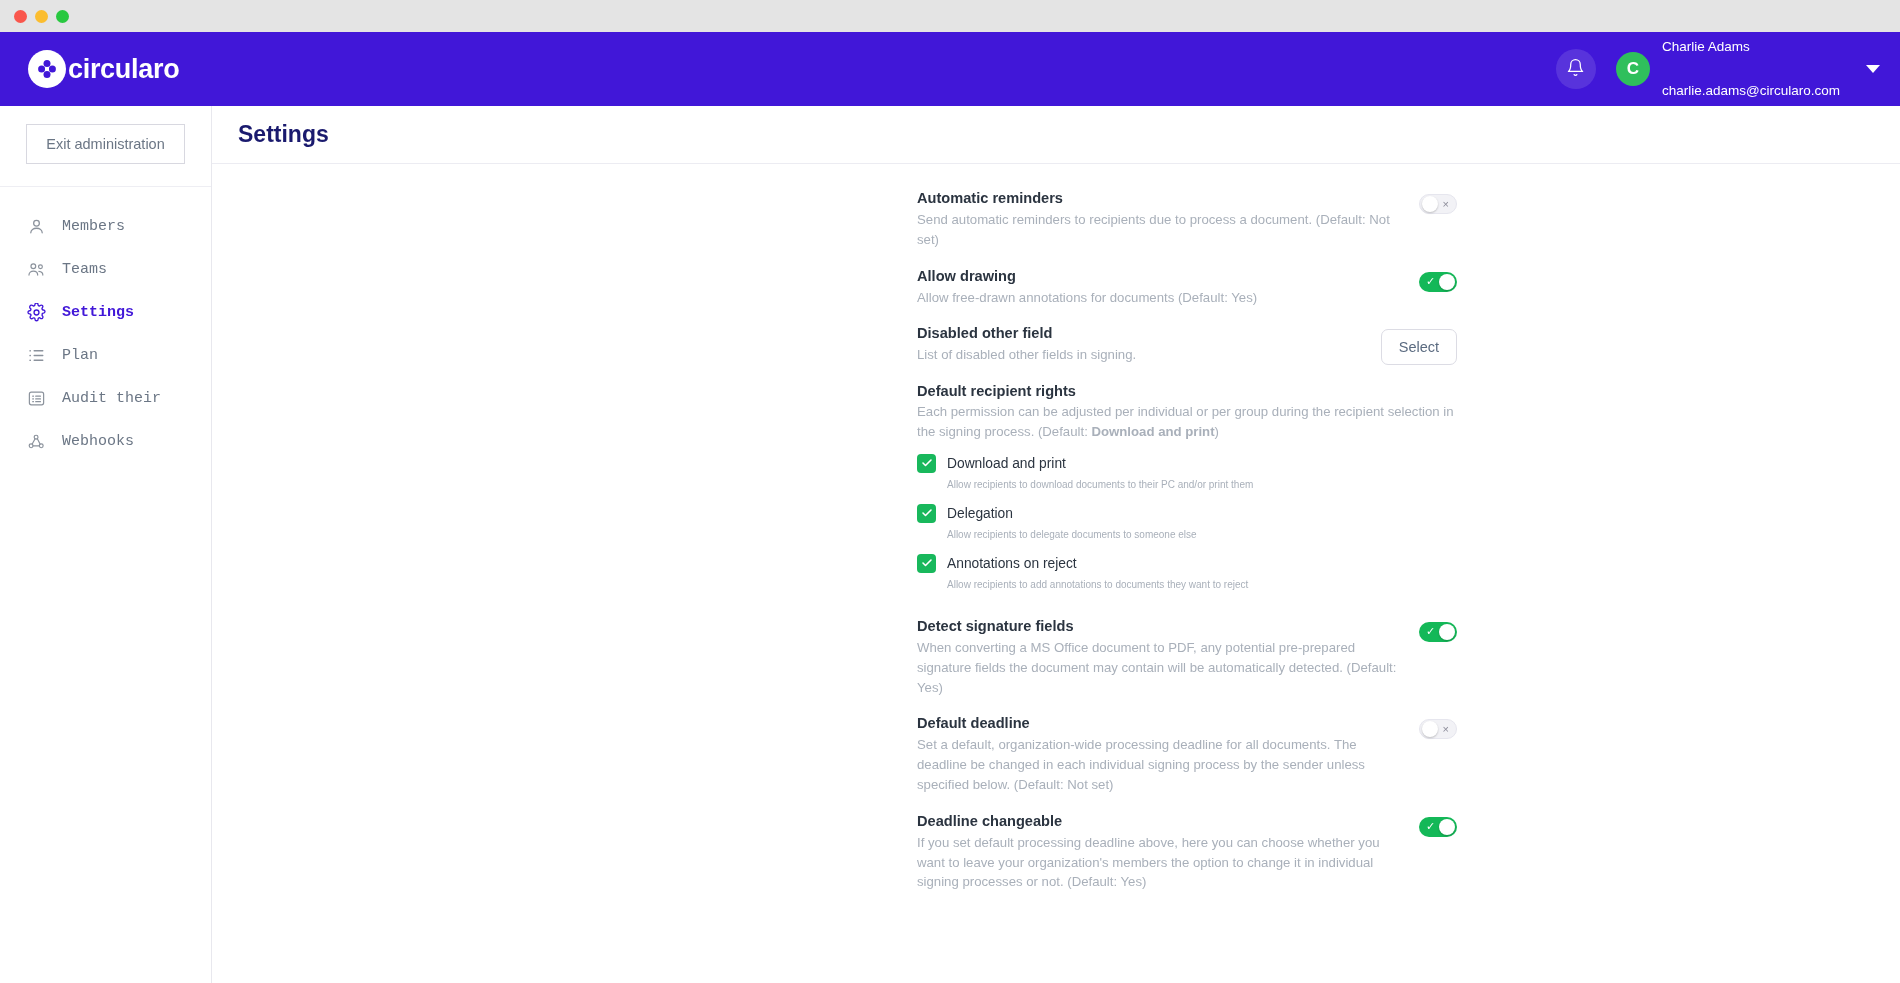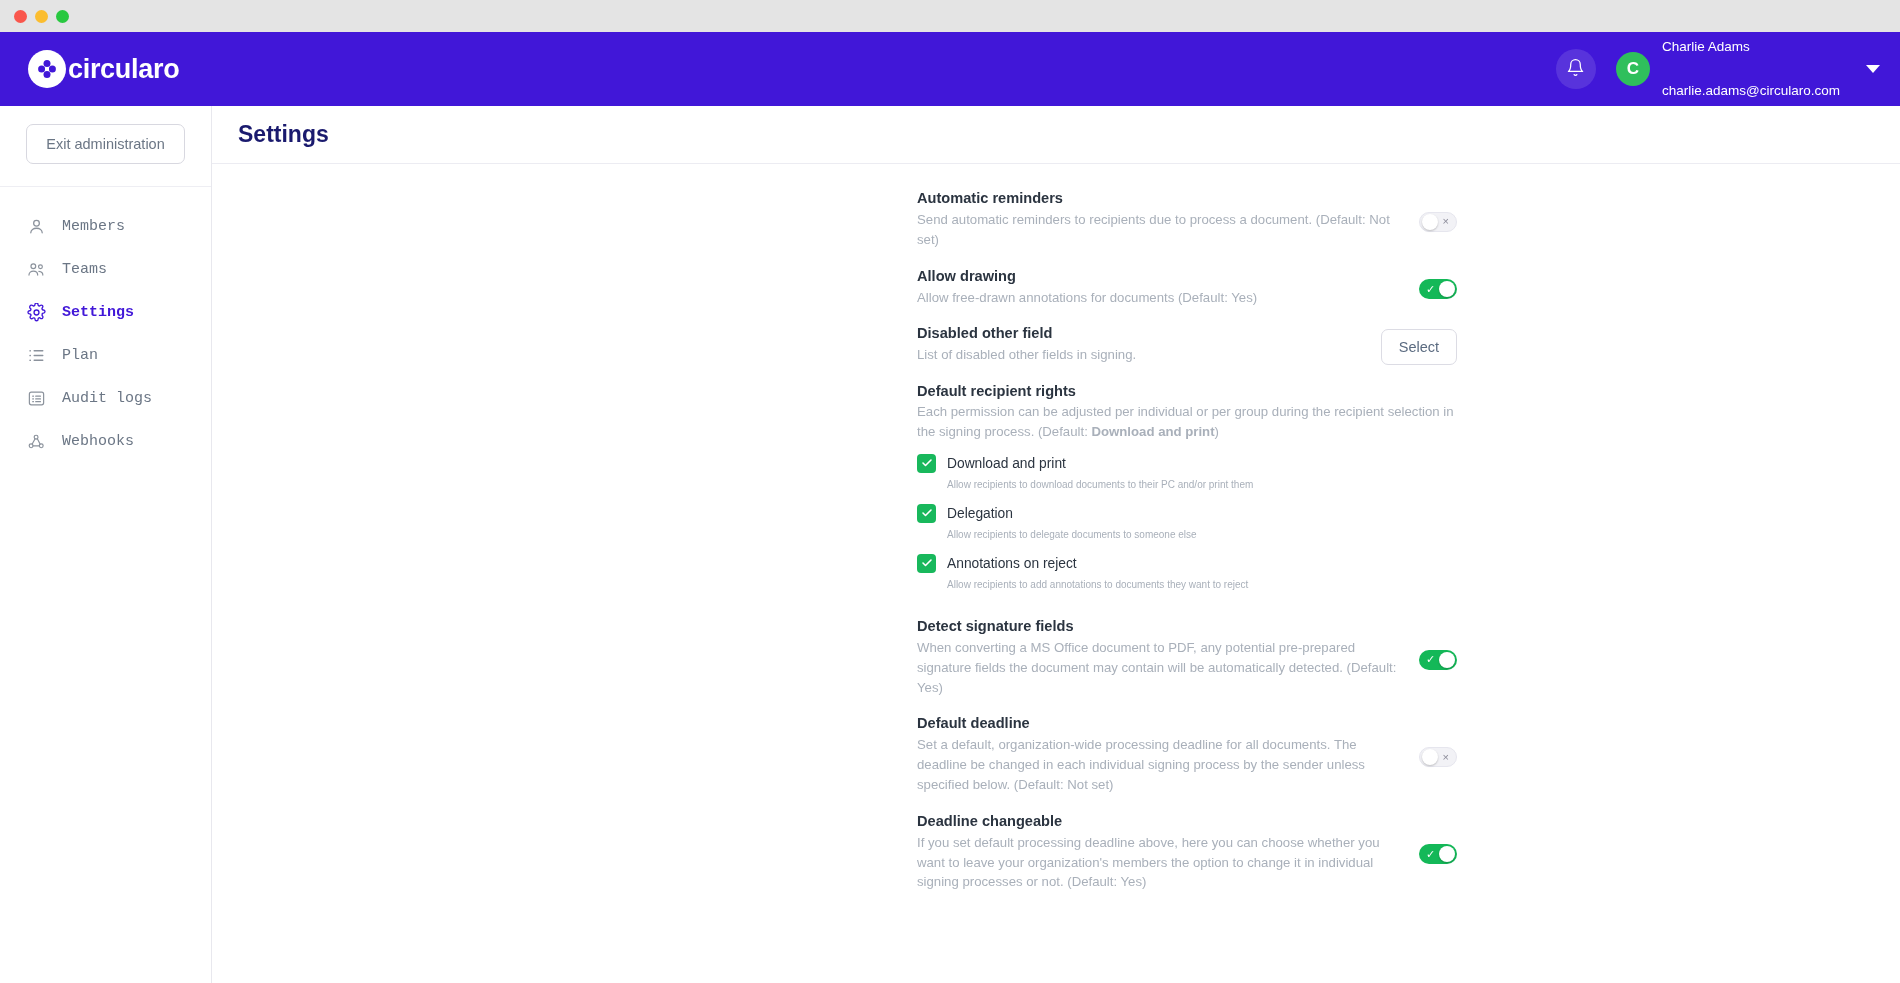--- a/index.html
+++ b/index.html
@@ -70,21 +70,21 @@
   
   .sidebar {
     width: 212px; flex: 0 0 212px;
     background: #ffffff;
     border-right: 1px solid #e8e8ee;
     display: flex; flex-direction: column;
   }
   .exit-wrap { padding: 18px 26px 22px 26px; border-bottom: 1px solid #eeeef3; }
   .exit-btn {
     width: 100%; height: 40px;
-    border: 1px solid #d8d8e0; border-radius: 7px;
+    border: 1px solid #d8d8e0; border-radius: 0;
     background: #ffffff; color: #6b7685;
     font-family: inherit; font-size: 14.5px;
     cursor: pointer;
   }
   .nav { padding-top: 18px; }
   .nav-item {
     display: flex; align-items: center; gap: 15px;
     padding: 11px 26px; cursor: pointer;
     color: #6b7685; font-size: 15px; font-family: Liberation Mono, monospace;
   }
@@ -104,21 +104,21 @@
   }
   .page-title { font-size: 23px; font-weight: 700; color: #1a1a6e; }
 
   .scroll-area { flex: 1; overflow: hidden; position: relative; }
   .settings-col {
     width: 540px;
     margin-left: 705px;
     padding-top: 26px;
   }
 
-  .srow { display: flex; align-items: center; padding-bottom: 18px; }
+  .srow { display: flex; align-items: flex-start; padding-bottom: 18px; }
   .srow-text { flex: 1; min-width: 0; }
   .srow-ctl { flex: 0 0 auto; padding-left: 20px; padding-top: 4px; }
   .s-title { font-size: 14.6px; font-weight: 700; color: #2b3440; margin-bottom: 4px; }
   .s-desc { font-size: 13.2px; color: #a9b0ba; line-height: 1.5; }
 
   .group-title { font-size: 14.6px; font-weight: 700; color: #2b3440; margin-bottom: 3px; }
   .group-desc { font-size: 13.2px; color: #a9b0ba; line-height: 1.5; margin-bottom: 12px; }
 
   .chk-row { margin-bottom: 14px; }
   .chk-line { display: flex; align-items: center; gap: 11px; }
@@ -261,21 +261,21 @@
         <span>Plan</span>
       </div>
 
       <div class="nav-item">
         <span class="nav-ico">
           <svg width="19" height="19" viewBox="0 0 24 24" fill="none" stroke="#8b929c" stroke-width="1.5" stroke-linecap="round">
             <rect x="3" y="4" width="18" height="16" rx="2.5"></rect>
             <path d="M7.2 9h1M7.2 12.5h1M7.2 16h1M11 9h6M11 12.5h6M11 16h6"></path>
           </svg>
         </span>
-        <span>Audit logs</span>
+        <span>Audit their</span>
       </div>
 
       <div class="nav-item">
         <span class="nav-ico">
           <svg width="19" height="19" viewBox="0 0 24 24" fill="none" stroke="#8b929c" stroke-width="1.5" stroke-linecap="round" stroke-linejoin="round">
             <circle cx="11.5" cy="6.5" r="2.4"></circle>
             <circle cx="5.2" cy="17.5" r="2.4"></circle>
             <circle cx="18" cy="17.5" r="2.4"></circle>
             <path d="M10.2 8.6 6.6 15.1M12.9 8.3l3.6 6.9M7.7 17.5h7.8"></path>
           </svg>

